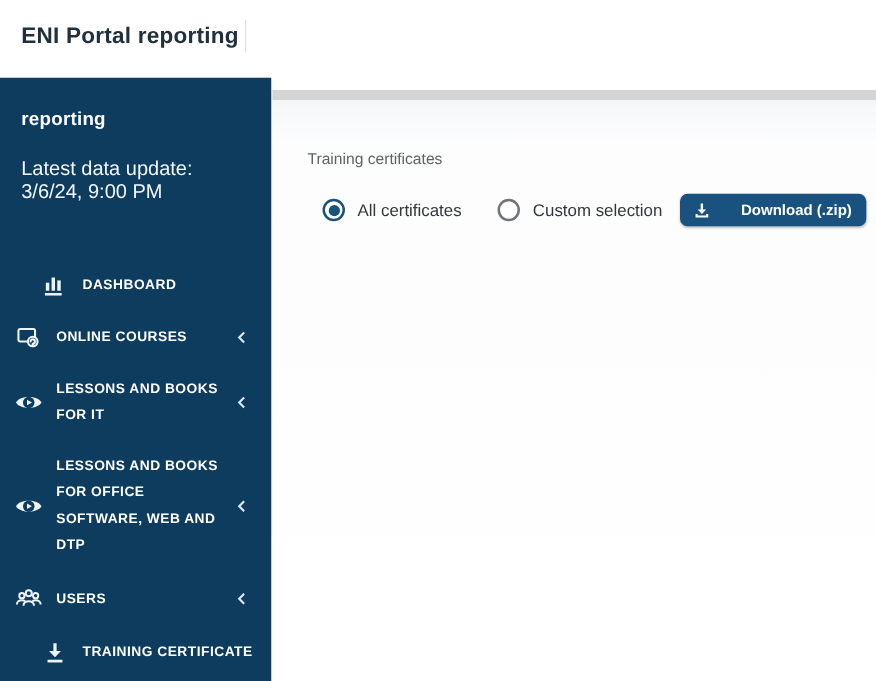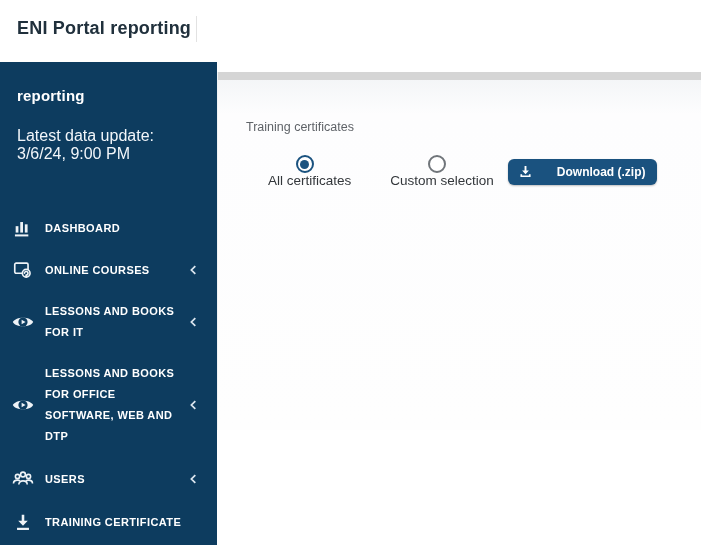--- a/index.html
+++ b/index.html
@@ -17,40 +17,40 @@
   
   .sidebar { position:absolute; top:62px; left:0; width:217px; height:483px;
     background:#0d3c5f; color:#eef3f7; z-index:2; }
   .sidebar-inner { padding:25px 0 0 0; }
   .brand { padding-left:17px; font-size:15px; font-weight:bold; color:#ffffff;
     letter-spacing:.2px; }
   .update-block { margin-top:23px; padding-left:17px; font-size:16px;
     line-height:18px; color:#f2f6fa; }
   .nav { margin-top:44px; }
   .nav-item { display:flex; align-items:center; padding:10px 10px 10px 0;
-    cursor:pointer; }
+    cursor:pointer;justify-content:flex-end; }
   .nav-icon { flex:0 0 45px; display:flex; justify-content:center;
     align-items:center; }
   .nav-icon svg { display:block; }
   .nav-label { flex:1; max-width:141px; font-size:11px; font-weight:bold;
     letter-spacing:.4px; line-height:21px; color:#ffffff; }
   .nav-chevron { margin-left:auto; padding-right:6px; display:flex;
     align-items:center; }
 
   
   .main { position:absolute; top:62px; left:217px; width:484px; height:358px;
     background:linear-gradient(180deg,#f2f4f6 0%, #fdfdfe 42px, #fefefe 100%);
     border-left:1px solid #f0f3f5;margin-top:10px; }
   .top-strip { position:absolute; top:0; left:0; width:484px; height:8px;
     background:#d5d5d5; }
   .section-label { position:absolute; left:28px; top:48px; font-size:12.5px;
     color:#5f6368; }
   .controls-row { position:absolute; left:40px; top:83px; display:flex;
     align-items:center; }
-  .radio-group { display:flex; align-items:center; cursor:pointer;flex-direction:column; }
+  .radio-group { display:flex; align-items:center; cursor:pointer; }
   .radio-outer { width:18px; height:18px; border-radius:50%; border:2px solid
     #1a527f; display:flex; align-items:center; justify-content:center;
     background:#fff; }
   .radio-outer.unchecked { border-color:#70757a; }
   .radio-dot { width:9px; height:9px; border-radius:50%; background:#1a527f; }
   .radio-label { margin-left:10px; font-size:13.5px; color:#33373b; }
   .gap-1 { width:29px; }
   .gap-2 { width:14px; }
   .download-btn { display:flex; align-items:center; gap:24px; height:26px;
     padding:0 12px 0 10px; background:#1a527f; border:none; border-radius:6px;

